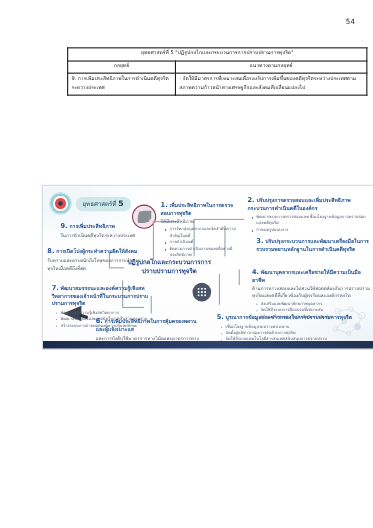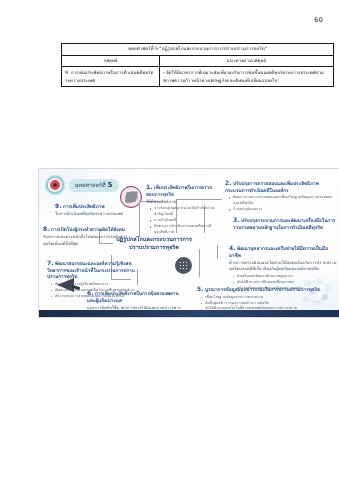--- a/index.html
+++ b/index.html
@@ -248,21 +248,21 @@
   .i6 { left: 48px;  top: 120px; width: 100px; }
   .i7 { left: 8px;   top: 90px;  width: 92px; }
   .i8 { left: 4px;   top: 56px;  width: 84px; }
   .i9 { left: 16px;  top: 33px;  width: 74px; }
 
   .i2 .hd, .i3 .hd, .i4 .hd, .i5 .hd { text-align: left; }
 </style>
 </head>
 <body>
 
-<div class="page-number">60</div>
+<div class="page-number">54</div>
 
 <table class="strategy-table">
   <colgroup>
     <col class="col-strategy">
     <col class="col-approach">
   </colgroup>
   <tbody>
     <tr>
       <td class="tbl-title" colspan="2">ยุทธศาสตร์ที่ 5 "ปฏิรูปกลไกและกระบวนการการปราบปรามการทุจริต"</td>
     </tr>

